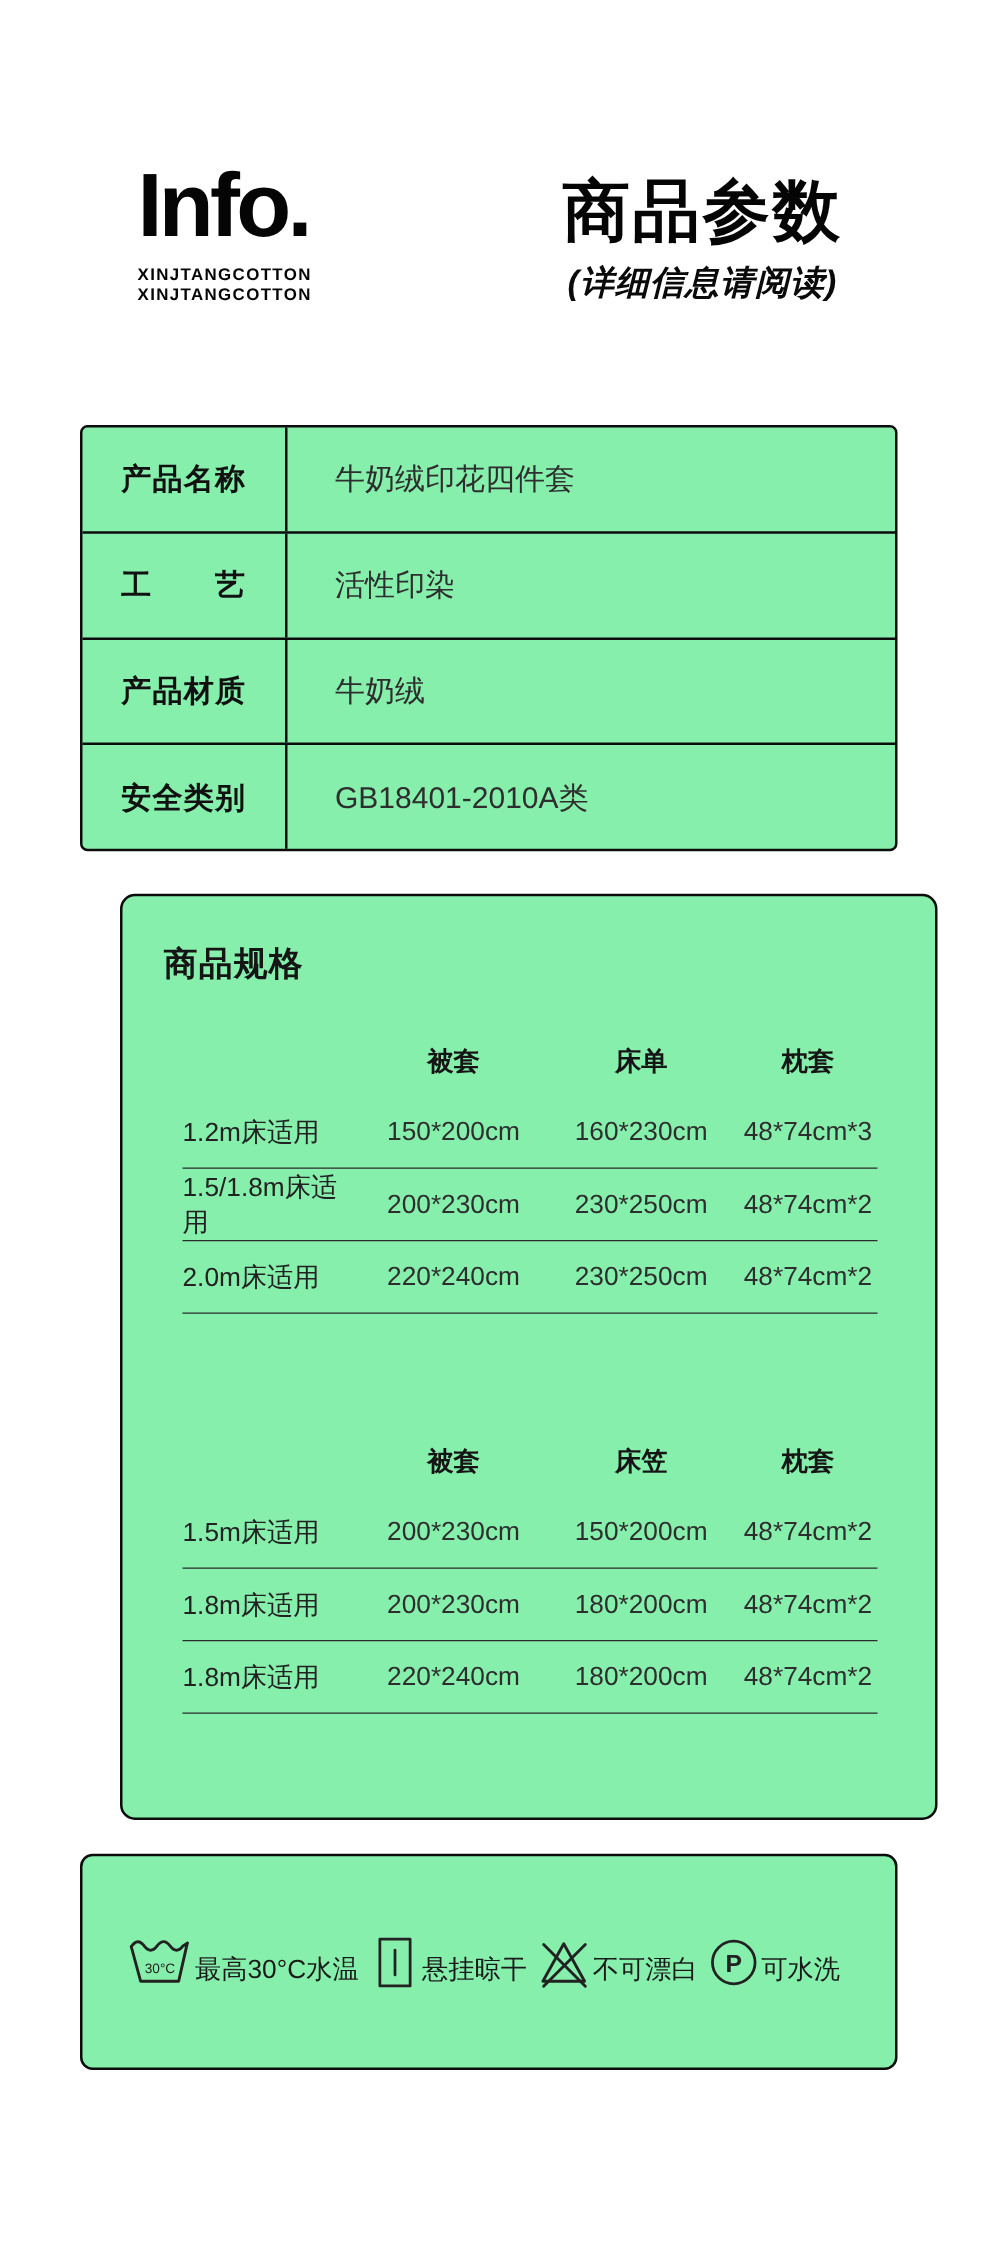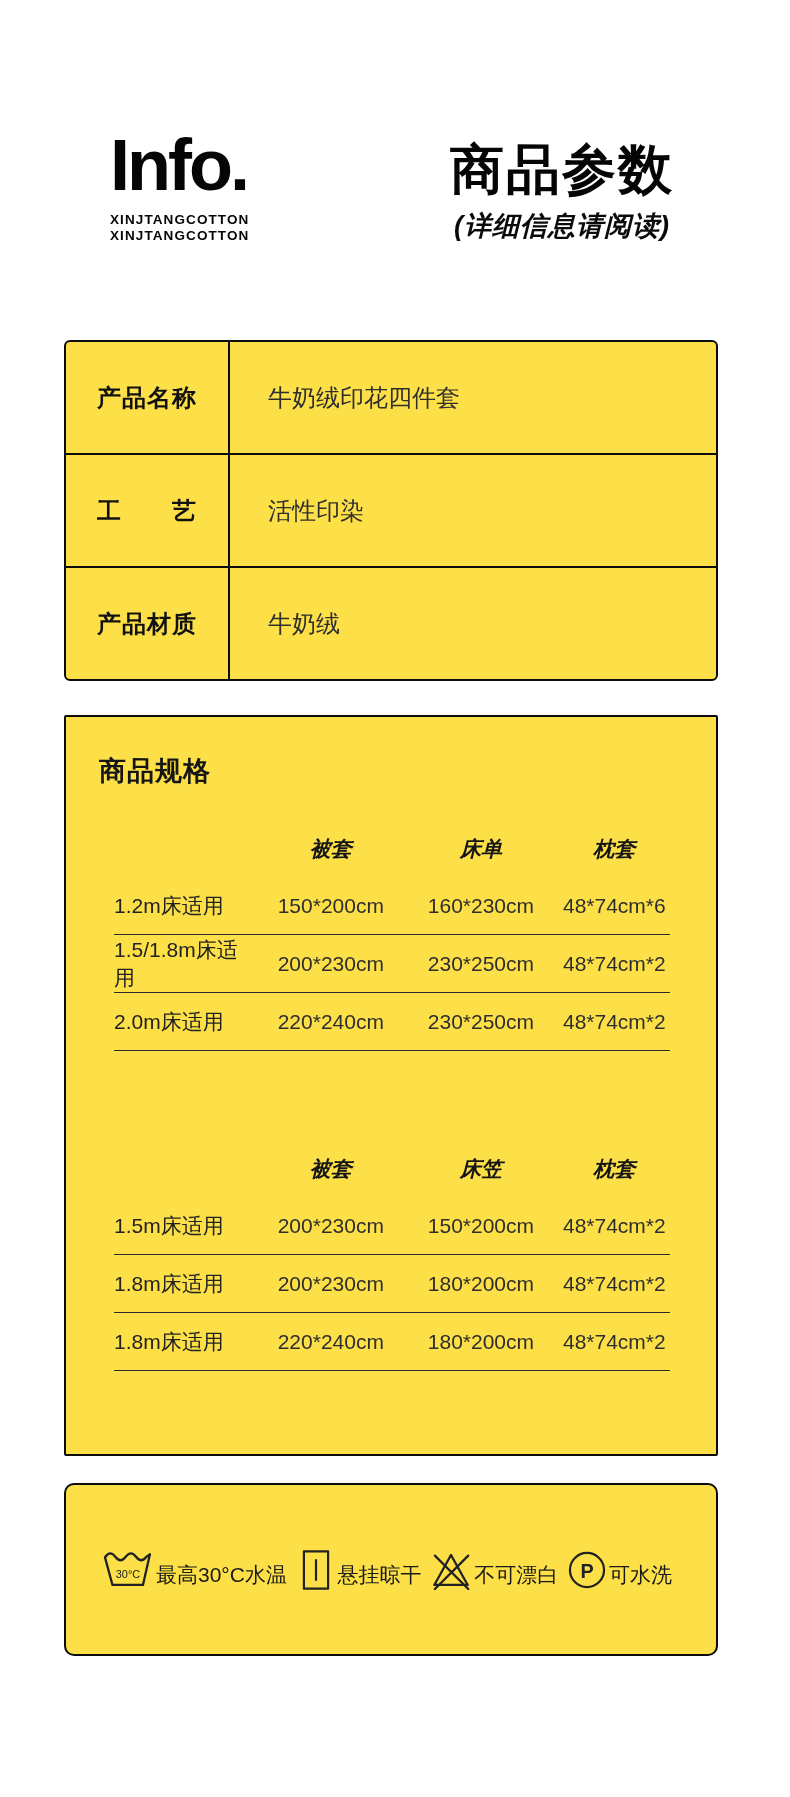--- a/index.html
+++ b/index.html
@@ -10,37 +10,37 @@
   .hdr { position:absolute; left:64px; top:132px; width:666px; display:flex; justify-content:space-between; }
   .brand { margin-left:46px; }
   .logo { font-size:72px; font-weight:900; letter-spacing:-3px; line-height:0.92; color:#050505; }
   .logo-sub { margin-top:14px; font-size:13.5px; font-weight:800; letter-spacing:1.1px; line-height:1.18; color:#050505; }
   .title-block { width:336px; text-align:center; margin-top:10px; }
   .title { font-size:54px; font-weight:900; letter-spacing:2px; color:#050505; line-height:1.0; }
   .subtitle { margin-top:12px; font-size:27px; font-weight:600; letter-spacing:1px; color:#0a0a0a;font-style:italic; }
 
   
   .box { position:absolute; left:64px; width:654px; box-sizing:border-box;
-         border:2.5px solid #0c0c0c; background:#fde047; }
+         border:2.5px solid #0c0c0c; background:#86efac; }
 
   
   .params { top:340px; height:341px; border-radius:6px; display:flex; flex-direction:column; }
   .prow { flex:1; display:flex; border-bottom:2.5px solid #0c0c0c; }
   .prow:last-child { border-bottom:none; }
   .plabel { width:162px; border-right:2.5px solid #0c0c0c; display:flex; align-items:center;
             justify-content:center; font-size:24px; font-weight:700; letter-spacing:1px; color:#111; }
   .pvalue { flex:1; display:flex; align-items:center; padding-left:38px; font-size:24px; color:#2e2e2e; }
 
   
-  .specs { top:715px; height:741px; border-radius:2px; }
+  .specs { top:715px; height:741px; border-radius:12px;margin-left:32px; }
   .specs-title { margin:36px 0 0 33px; font-size:27px; font-weight:700; letter-spacing:1px; color:#151515; }
   .stable { margin:46px 46px 0 48px; }
   .t2 { margin-top:104px; }
   .srow { display:flex; }
-  .shead { padding-bottom:14px;font-style:italic; }
+  .shead { padding-bottom:14px; }
   .shead .sc { font-weight:700; font-size:21px; color:#151515; }
   .sdata { height:57px; align-items:center; border-bottom:1.5px solid #2b2b2b; }
   .sc { box-sizing:border-box; }
   .c0 { width:26%; text-align:left; font-size:21px; color:#222; display:flex; align-items:center; }
   .c1 { width:26%; text-align:center; font-size:21px; color:#2e2e2e; display:flex; align-items:center; justify-content:center; }
   .c2 { width:28%; text-align:center; font-size:21px; color:#2e2e2e; display:flex; align-items:center; justify-content:center; }
   .c3 { width:20%; text-align:center; font-size:21px; color:#2e2e2e; display:flex; align-items:center; justify-content:center; }
   .shead .c1, .shead .c2, .shead .c3 { color:#151515; }
 
   
@@ -77,37 +77,41 @@
       <div class="pvalue">牛奶绒印花四件套</div>
     </div>
     <div class="prow">
       <div class="plabel">工　　艺</div>
       <div class="pvalue">活性印染</div>
     </div>
     <div class="prow">
       <div class="plabel">产品材质</div>
       <div class="pvalue">牛奶绒</div>
     </div>
+    <div class="prow">
+      <div class="plabel">安全类别</div>
+      <div class="pvalue">GB18401-2010A类</div>
+    </div>
   </div>
 
   <div class="box specs">
     <div class="specs-title">商品规格</div>
 
     <div class="stable">
       <div class="srow shead">
         <div class="sc c0"></div>
         <div class="sc c1">被套</div>
         <div class="sc c2">床单</div>
         <div class="sc c3">枕套</div>
       </div>
       <div class="srow sdata">
         <div class="sc c0">1.2m床适用</div>
         <div class="sc c1">150*200cm</div>
         <div class="sc c2">160*230cm</div>
-        <div class="sc c3">48*74cm*6</div>
+        <div class="sc c3">48*74cm*3</div>
       </div>
       <div class="srow sdata">
         <div class="sc c0">1.5/1.8m床适用</div>
         <div class="sc c1">200*230cm</div>
         <div class="sc c2">230*250cm</div>
         <div class="sc c3">48*74cm*2</div>
       </div>
       <div class="srow sdata">
         <div class="sc c0">2.0m床适用</div>
         <div class="sc c1">220*240cm</div>

